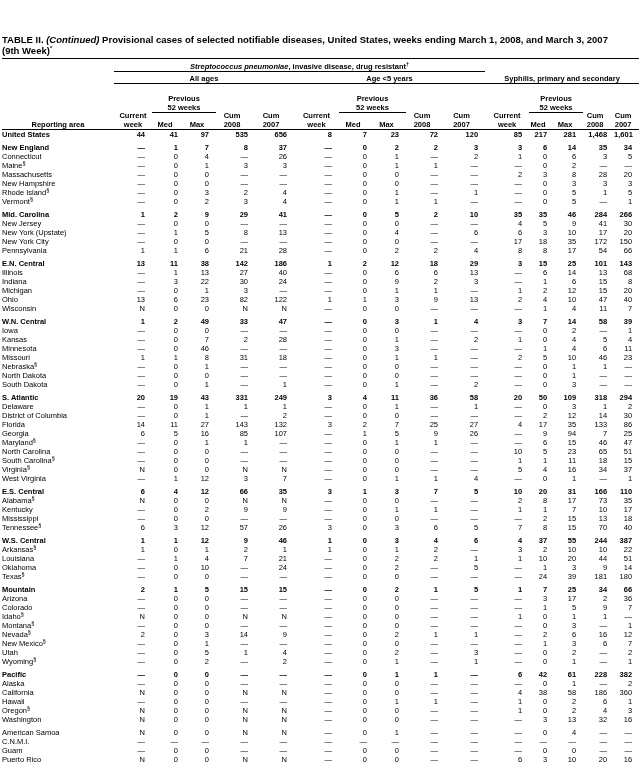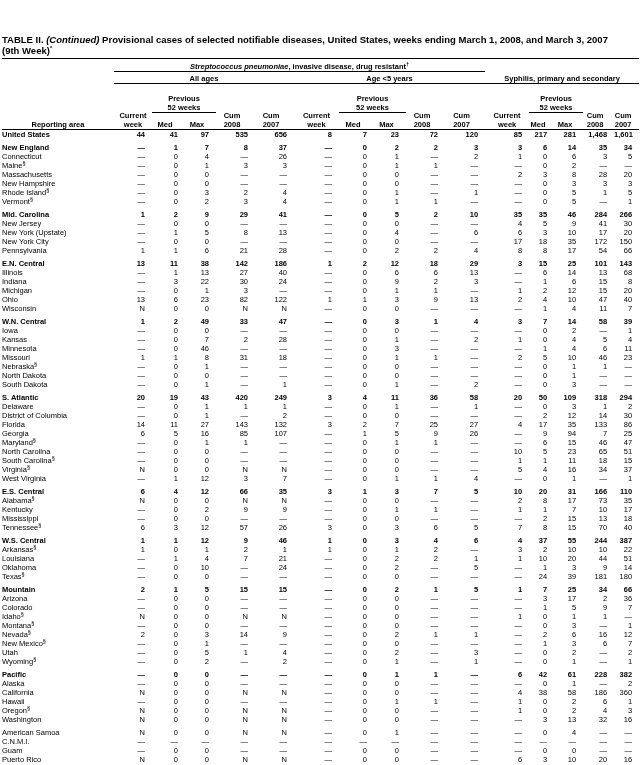--- a/index.html
+++ b/index.html
@@ -592,21 +592,21 @@
           <td class="num">0</td>
           <td class="num">3</td>
           <td class="num">—</td>
           <td class="num">—</td>
         </tr>
         <tr class=" bold gap">
           <td class="area">S. Atlantic</td>
           <td class="num">20</td>
           <td class="num">19</td>
           <td class="num">43</td>
-          <td class="num">420</td>
+          <td class="num">331</td>
           <td class="num">249</td>
           <td class="num">3</td>
           <td class="num">4</td>
           <td class="num">11</td>
           <td class="num">36</td>
           <td class="num">58</td>
           <td class="num">20</td>
           <td class="num">50</td>
           <td class="num">109</td>
           <td class="num">318</td>

